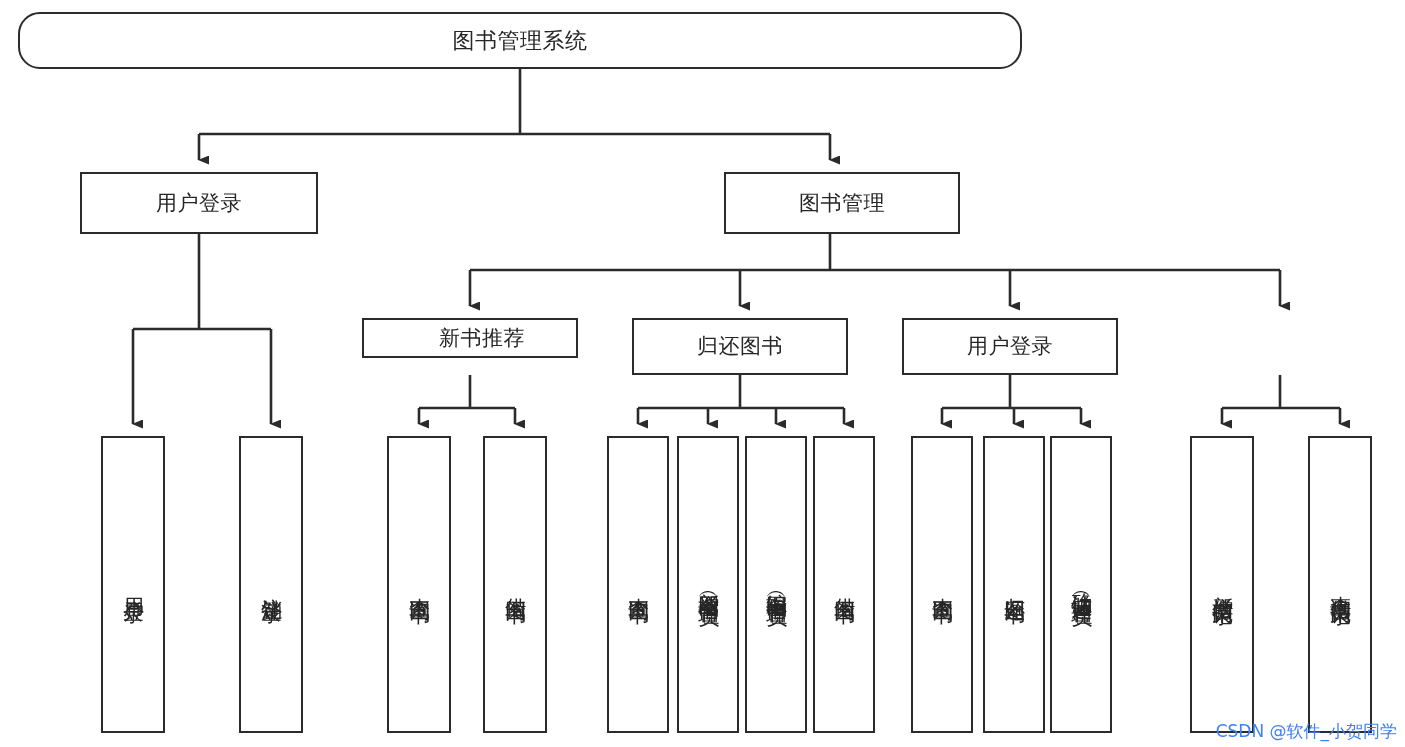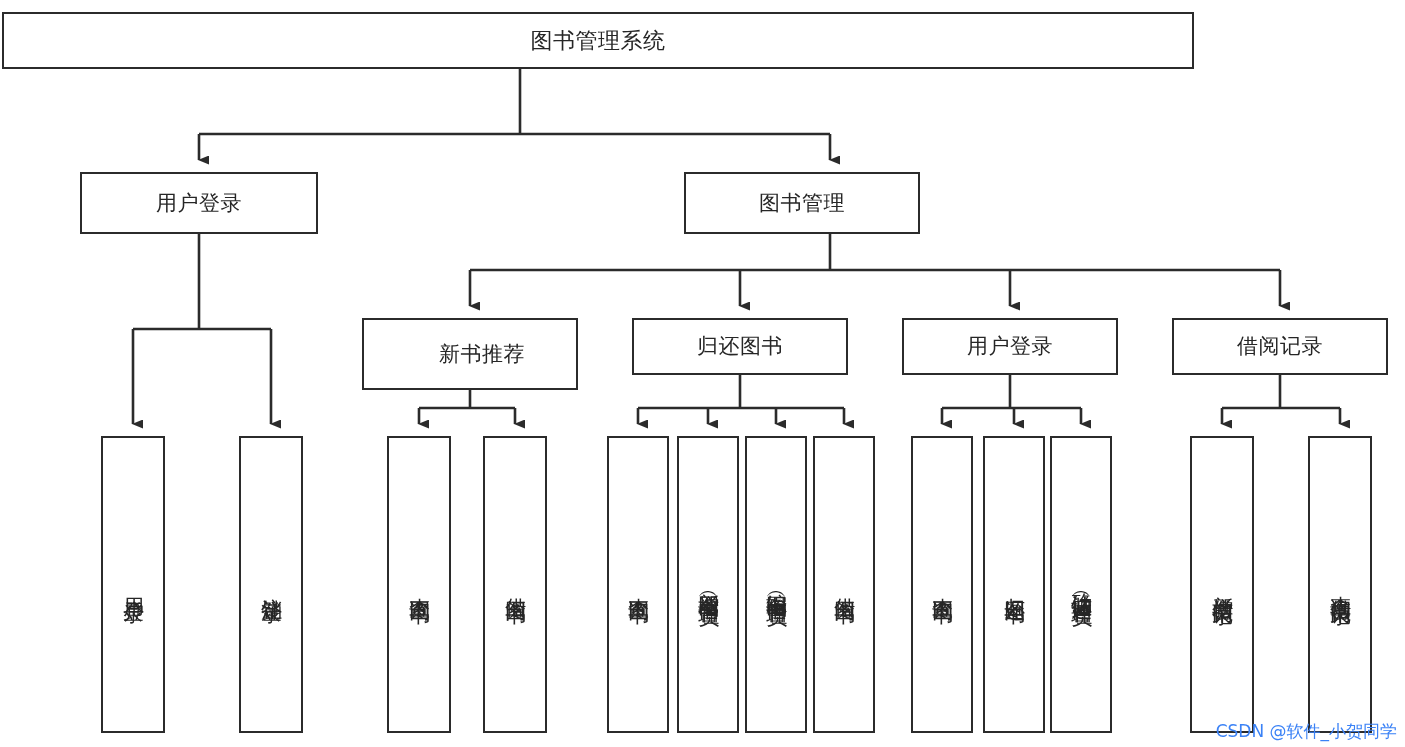--- a/index.html
+++ b/index.html
@@ -109,42 +109,39 @@
         <line x1="942" y1="408" x2="942" y2="424" marker-end="url(#arrowhead)"></line>
         <line x1="1014" y1="408" x2="1014" y2="424" marker-end="url(#arrowhead)"></line>
         <line x1="1081" y1="408" x2="1081" y2="424" marker-end="url(#arrowhead)"></line>
         <line x1="1280" y1="375" x2="1280" y2="408"></line>
         <line x1="1222" y1="408" x2="1340" y2="408"></line>
         <line x1="1222" y1="408" x2="1222" y2="424" marker-end="url(#arrowhead)"></line>
         <line x1="1340" y1="408" x2="1340" y2="424" marker-end="url(#arrowhead)"></line>
       </g>
   </svg>
 
-  <div class="node-box node-root" style="left: 2px; top: 12px; width: 1192px; height: 57px;">
+  <div class="node-box node-root" style="left: 18px; top: 12px; width: 1004px; height: 57px; border-radius: 22px;">
     <span class="node-label-h">图书管理系统</span>
   </div>
 
   <div class="node-box" style="left: 80px; top: 172px; width: 238px; height: 62px;">
     <span class="node-label-h">用户登录</span>
   </div>
-  <div class="node-box" style="left: 684px; top: 172px; width: 236px; height: 62px;">
+  <div class="node-box" style="left: 724px; top: 172px; width: 236px; height: 62px;">
     <span class="node-label-h">图书管理</span>
   </div>
 
-  <div class="node-box" style="left: 362px; top: 318px; width: 216px; height: 72px; padding-left: 24px;">
+  <div class="node-box" style="left: 362px; top: 318px; width: 216px; height: 40px; padding-left: 24px;">
     <span class="node-label-h">新书推荐</span>
   </div>
   <div class="node-box" style="left: 632px; top: 318px; width: 216px; height: 57px;">
     <span class="node-label-h">归还图书</span>
   </div>
   <div class="node-box" style="left: 902px; top: 318px; width: 216px; height: 57px;">
     <span class="node-label-h">用户登录</span>
-  </div>
-  <div class="node-box" style="left: 1172px; top: 318px; width: 216px; height: 57px;">
-    <span class="node-label-h">借阅记录</span>
   </div>
 
   <div class="node-box" style="left: 101px; top: 436px; width: 64px; height: 297px;">
     <span class="node-label-v">用户登录</span>
   </div>
   <div class="node-box" style="left: 239px; top: 436px; width: 64px; height: 297px;">
     <span class="node-label-v">注销登录</span>
   </div>
   <div class="node-box" style="left: 387px; top: 436px; width: 64px; height: 297px;">
     <span class="node-label-v">查询图书</span>

